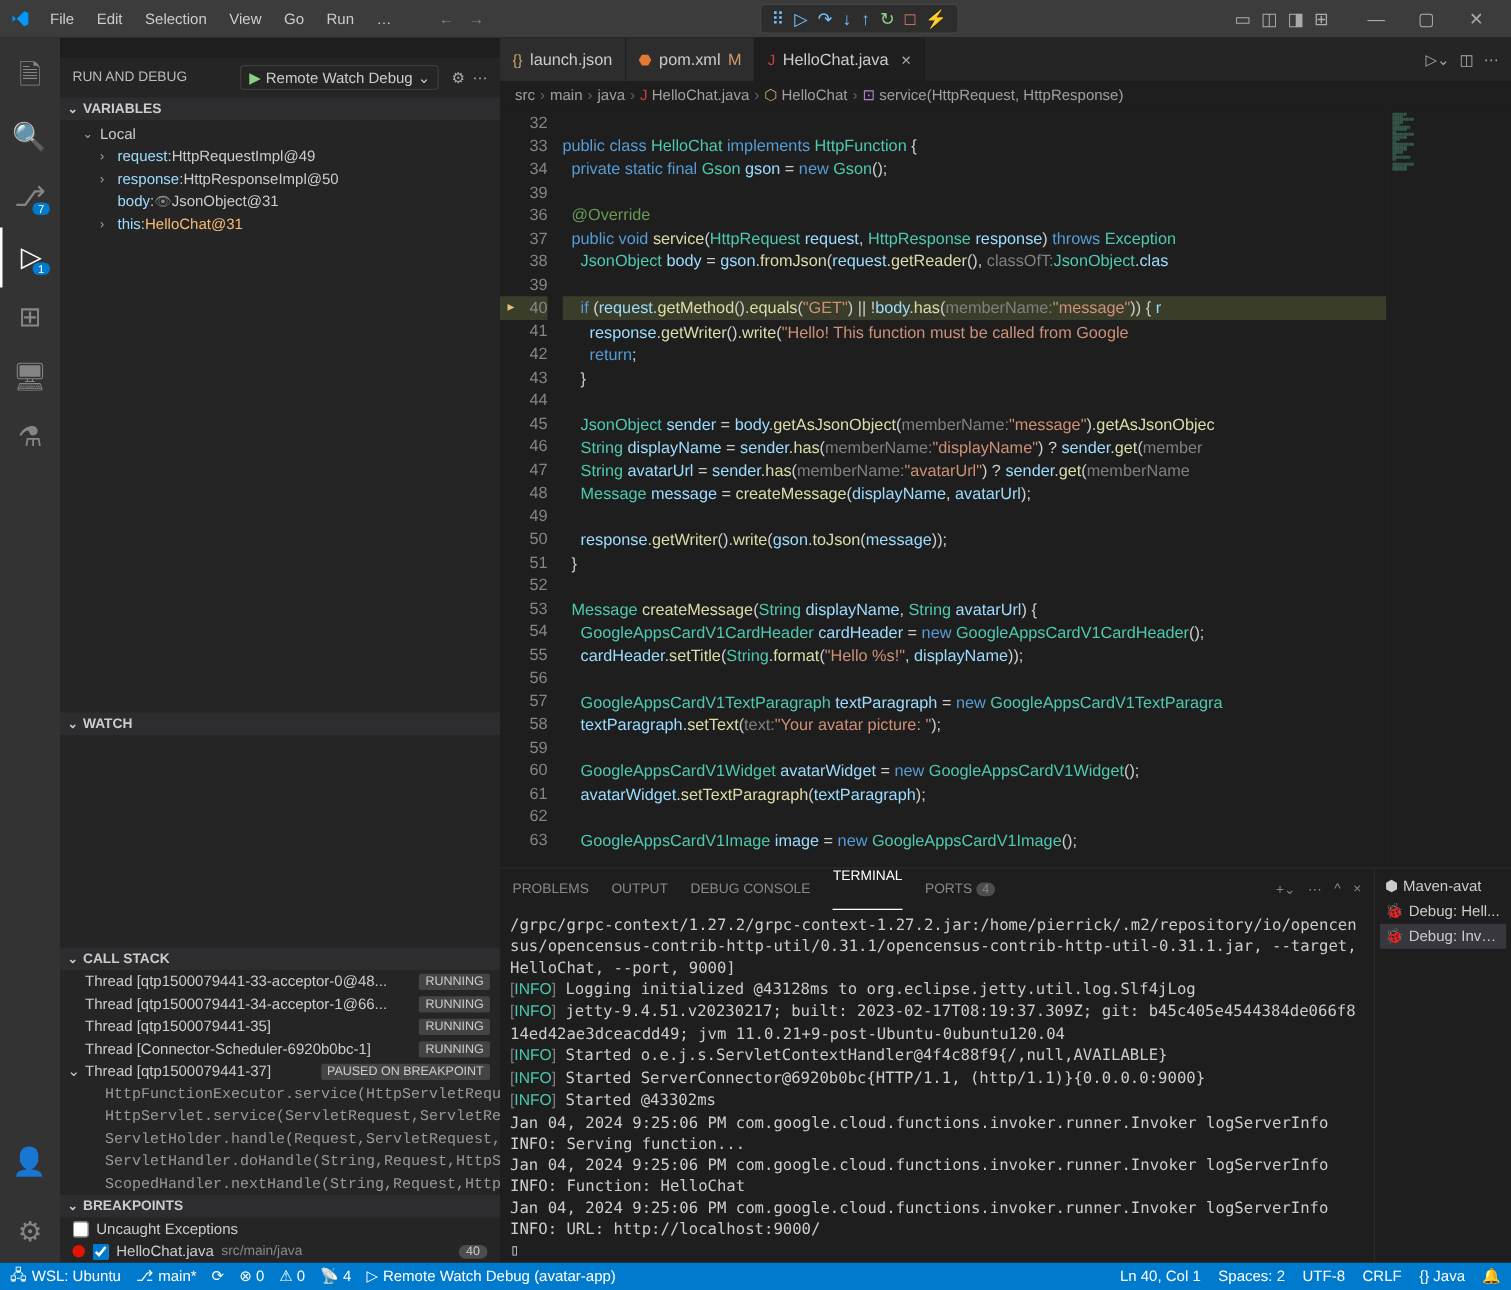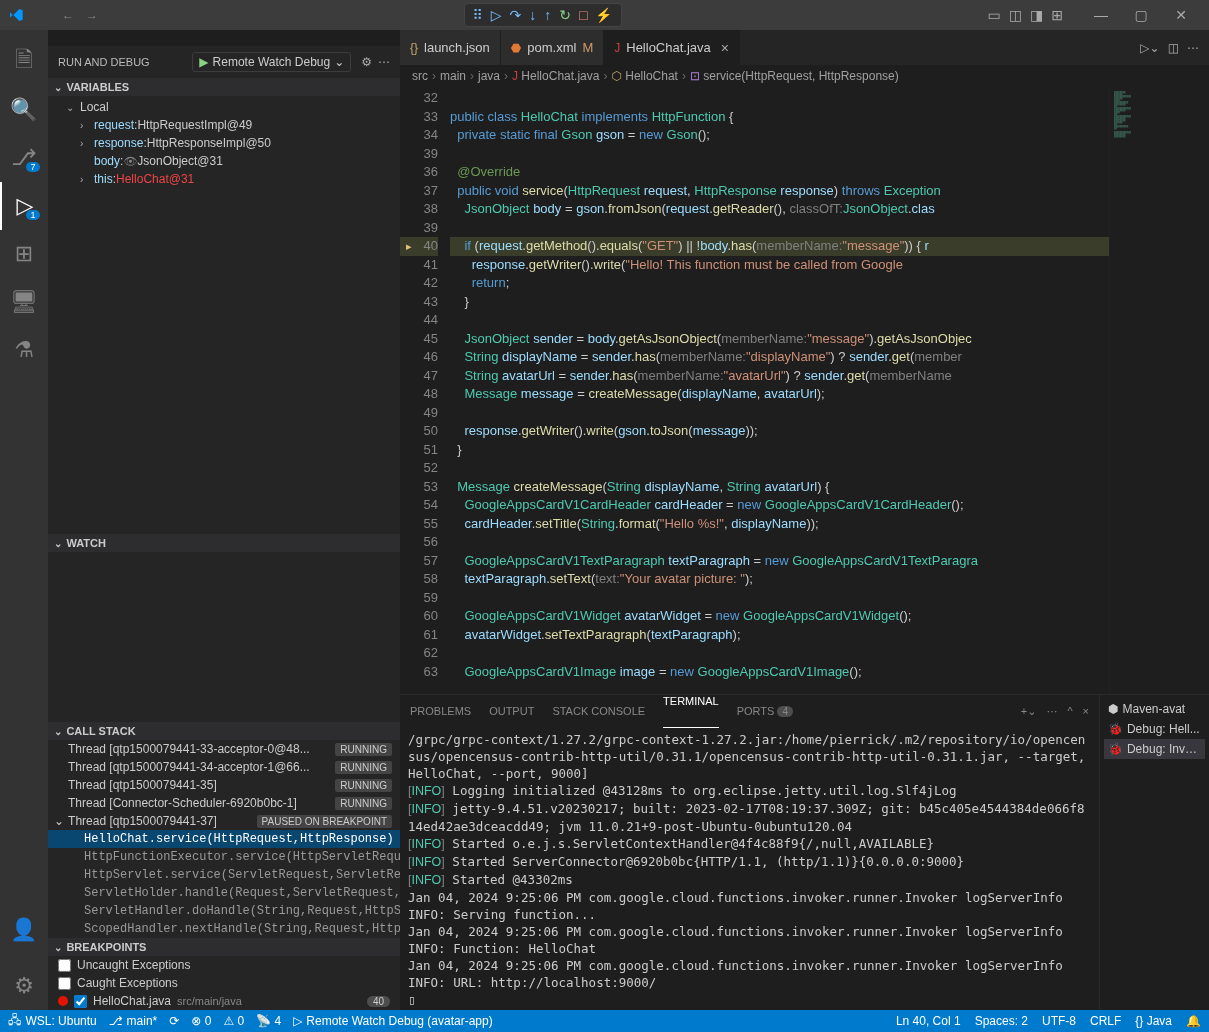--- a/index.html
+++ b/index.html
@@ -86,20 +86,29 @@
 </style>
 </head>
 <body>
 
 <div class="titlebar">
   <span class="vscode-icon">
     <svg viewBox="0 0 24 24" width="16" height="16">
         <path fill="#0098ff" d="M17 3l5 2v14l-5 2-9-9 9-9zM3 8l4 4-4 4V8z"></path>
       </svg>
   </span>
+  <div class="menubar" id="menubar">
+      <span>File</span>
+      <span>Edit</span>
+      <span>Selection</span>
+      <span>View</span>
+      <span>Go</span>
+      <span>Run</span>
+      <span>…</span>
+    </div>
   <div class="nav-arrows">
     <span>←</span>
     <span>→</span>
   </div>
   <div class="title-center">
     <div class="debug-toolbar">
       <span>⠿</span>
       <span>▷</span>
       <span>↷</span>
       <span>↓</span>
@@ -174,21 +183,21 @@
             <span class="chev"></span>
             <span class="var-name">body</span>
             <span class="var-colon">: </span>
             <span class="eye-icon">👁 </span>
             <span class="var-val" style="color:#ccc">JsonObject@31</span>
           </div>
           <div class="tree-row mono" style="padding-left: 32px;">
             <span class="chev">›</span>
             <span class="var-name">this</span>
             <span class="var-colon">: </span>
-            <span class="var-val" style="color:#ef4444">HelloChat@31</span>
+            <span class="var-val" style="color:#fdba74">HelloChat@31</span>
           </div>
         </div>
     </div>
 
     <div style="flex:1"></div>
 
     <div class="section-head">
         <span class="chev">⌄</span>
         <span>WATCH</span>
       </div>
@@ -213,39 +222,34 @@
         </div>
         <div class="callstack-row">
           <span class="cs-label">Thread [Connector-Scheduler-6920b0bc-1]</span>
           <span class="cs-state">RUNNING</span>
         </div>
         <div class="callstack-row">
           <span class="chev" style="margin-left:-14px;margin-right:4px">⌄</span>
           <span class="cs-label">Thread [qtp1500079441-37]</span>
           <span class="cs-state">PAUSED ON BREAKPOINT</span>
         </div>
-        <div class="tree-row mono selected" style="padding-left: 36px; font-size: 12px; color: rgb(255, 255, 255);">HelloChat.service(HttpRequest,HttpResponse)</div>
         <div class="tree-row mono" style="padding-left: 36px; font-size: 12px; color: rgb(153, 153, 153);">HttpFunctionExecutor.service(HttpServletReques</div>
         <div class="tree-row mono" style="padding-left: 36px; font-size: 12px; color: rgb(153, 153, 153);">HttpServlet.service(ServletRequest,ServletResp</div>
         <div class="tree-row mono" style="padding-left: 36px; font-size: 12px; color: rgb(153, 153, 153);">ServletHolder.handle(Request,ServletRequest,Se</div>
         <div class="tree-row mono" style="padding-left: 36px; font-size: 12px; color: rgb(153, 153, 153);">ServletHandler.doHandle(String,Request,HttpSer</div>
         <div class="tree-row mono" style="padding-left: 36px; font-size: 12px; color: rgb(153, 153, 153);">ScopedHandler.nextHandle(String,Request,HttpSe</div>
       </div>
 
     <div class="section-head">
         <span class="chev">⌄</span>
         <span>BREAKPOINTS</span>
       </div>
     <div class="bp-row">
         <input type="checkbox" style="">
         <span>Uncaught Exceptions</span>
-      </div>
-    <div class="bp-row">
-        <input type="checkbox" style="">
-        <span>Caught Exceptions</span>
       </div>
     <div class="bp-row">
       <span class="bp-dot"></span>
       <input type="checkbox" checked="" style="">
       <span>HelloChat.java</span>
       <span style="color:#888;font-size:11px">src/main/java</span>
       <span class="count-badge">40</span>
     </div>
   </div>
 
@@ -321,21 +325,21 @@
         </div>
       <div class="code" id="code"><div> </div><div><span class="k">public</span> <span class="k">class</span> <span class="t">HelloChat</span> <span class="k">implements</span> <span class="t">HttpFunction</span> {</div><div>  <span class="k">private</span> <span class="k">static</span> <span class="k">final</span> <span class="t">Gson</span> <span class="v">gson</span> = <span class="k">new</span> <span class="t">Gson</span>();</div><div> </div><div>  <span class="c">@Override</span></div><div>  <span class="k">public</span> <span class="k">void</span> <span class="m">service</span>(<span class="t">HttpRequest</span> <span class="v">request</span>, <span class="t">HttpResponse</span> <span class="v">response</span>) <span class="k">throws</span> <span class="t">Exception</span></div><div>    <span class="t">JsonObject</span> <span class="v">body</span> = <span class="v">gson</span>.<span class="m">fromJson</span>(<span class="v">request</span>.<span class="m">getReader</span>(), <span class="p">classOfT:</span><span class="t">JsonObject</span>.<span class="v">clas</span></div><div> </div><div class="hl-line">    <span class="k">if</span> (<span class="v">request</span>.<span class="m">getMethod</span>().<span class="m">equals</span>(<span class="s">"GET"</span>) || !<span class="v">body</span>.<span class="m">has</span>(<span class="p">memberName:</span><span class="s">"message"</span>)) { <span class="v">r</span></div><div>      <span class="v">response</span>.<span class="m">getWriter</span>().<span class="m">write</span>(<span class="s">"Hello! This function must be called from Google</span></div><div>      <span class="k">return</span>;</div><div>    }</div><div> </div><div>    <span class="t">JsonObject</span> <span class="v">sender</span> = <span class="v">body</span>.<span class="m">getAsJsonObject</span>(<span class="p">memberName:</span><span class="s">"message"</span>).<span class="m">getAsJsonObjec</span></div><div>    <span class="t">String</span> <span class="v">displayName</span> = <span class="v">sender</span>.<span class="m">has</span>(<span class="p">memberName:</span><span class="s">"displayName"</span>) ? <span class="v">sender</span>.<span class="m">get</span>(<span class="p">member</span></div><div>    <span class="t">String</span> <span class="v">avatarUrl</span> = <span class="v">sender</span>.<span class="m">has</span>(<span class="p">memberName:</span><span class="s">"avatarUrl"</span>) ? <span class="v">sender</span>.<span class="m">get</span>(<span class="p">memberName</span></div><div>    <span class="t">Message</span> <span class="v">message</span> = <span class="m">createMessage</span>(<span class="v">displayName</span>, <span class="v">avatarUrl</span>);</div><div> </div><div>    <span class="v">response</span>.<span class="m">getWriter</span>().<span class="m">write</span>(<span class="v">gson</span>.<span class="m">toJson</span>(<span class="v">message</span>));</div><div>  }</div><div> </div><div>  <span class="t">Message</span> <span class="m">createMessage</span>(<span class="t">String</span> <span class="v">displayName</span>, <span class="t">String</span> <span class="v">avatarUrl</span>) {</div><div>    <span class="t">GoogleAppsCardV1CardHeader</span> <span class="v">cardHeader</span> = <span class="k">new</span> <span class="t">GoogleAppsCardV1CardHeader</span>();</div><div>    <span class="v">cardHeader</span>.<span class="m">setTitle</span>(<span class="t">String</span>.<span class="m">format</span>(<span class="s">"Hello %s!"</span>, <span class="v">displayName</span>));</div><div> </div><div>    <span class="t">GoogleAppsCardV1TextParagraph</span> <span class="v">textParagraph</span> = <span class="k">new</span> <span class="t">GoogleAppsCardV1TextParagra</span></div><div>    <span class="v">textParagraph</span>.<span class="m">setText</span>(<span class="p">text:</span><span class="s">"Your avatar picture: "</span>);</div><div> </div><div>    <span class="t">GoogleAppsCardV1Widget</span> <span class="v">avatarWidget</span> = <span class="k">new</span> <span class="t">GoogleAppsCardV1Widget</span>();</div><div>    <span class="v">avatarWidget</span>.<span class="m">setTextParagraph</span>(<span class="v">textParagraph</span>);</div><div> </div><div>    <span class="t">GoogleAppsCardV1Image</span> <span class="v">image</span> = <span class="k">new</span> <span class="t">GoogleAppsCardV1Image</span>();</div></div>
       <div class="minimap">████████<br>██████<br>████████████<br>██████<br>████<br>██████████<br>████████<br>██<br>████████████<br>████████<br>████<br>██<br>████████████<br>████████<br>████████<br>██████<br>██<br>██████████<br>██<br><br>████████████<br>████████<br>████████</div>
     </div>
 
     <div class="panel">
       <div class="panel-main">
         <div class="panel-tabs" id="paneltabs">
         <span>PROBLEMS</span>
             <span>OUTPUT</span>
-            <span>STACK CONSOLE</span>
+            <span>DEBUG CONSOLE</span>
             <span class="active">TERMINAL</span>
             <span>PORTS <span style="background:#4d4d4d;border-radius:8px;padding:0 5px;font-size:10px">4</span></span>
             <div class="pt-right">
               <span>+⌄</span>
               <span>⋯</span>
               <span>^</span>
               <span>×</span>
             </div>
           </div>
         <div class="terminal" id="terminal">/grpc/grpc-context/1.27.2/grpc-context-1.27.2.jar:/home/pierrick/.m2/repository/io/opencensus/opencensus-contrib-http-util/0.31.1/opencensus-contrib-http-util-0.31.1.jar, --target, HelloChat, --port, 9000]<br><span class="br">[</span><span class="info">INFO</span><span class="br">]</span> Logging initialized @43128ms to org.eclipse.jetty.util.log.Slf4jLog<br><span class="br">[</span><span class="info">INFO</span><span class="br">]</span> jetty-9.4.51.v20230217; built: 2023-02-17T08:19:37.309Z; git: b45c405e4544384de066f814ed42ae3dceacdd49; jvm 11.0.21+9-post-Ubuntu-0ubuntu120.04<br><span class="br">[</span><span class="info">INFO</span><span class="br">]</span> Started o.e.j.s.ServletContextHandler@4f4c88f9{/,null,AVAILABLE}<br><span class="br">[</span><span class="info">INFO</span><span class="br">]</span> Started ServerConnector@6920b0bc{HTTP/1.1, (http/1.1)}{0.0.0.0:9000}<br><span class="br">[</span><span class="info">INFO</span><span class="br">]</span> Started @43302ms<br>Jan 04, 2024 9:25:06 PM com.google.cloud.functions.invoker.runner.Invoker logServerInfo<br>INFO: Serving function...<br>Jan 04, 2024 9:25:06 PM com.google.cloud.functions.invoker.runner.Invoker logServerInfo<br>INFO: Function: HelloChat<br>Jan 04, 2024 9:25:06 PM com.google.cloud.functions.invoker.runner.Invoker logServerInfo<br>INFO: URL: http://localhost:9000/<br>▯</div>

